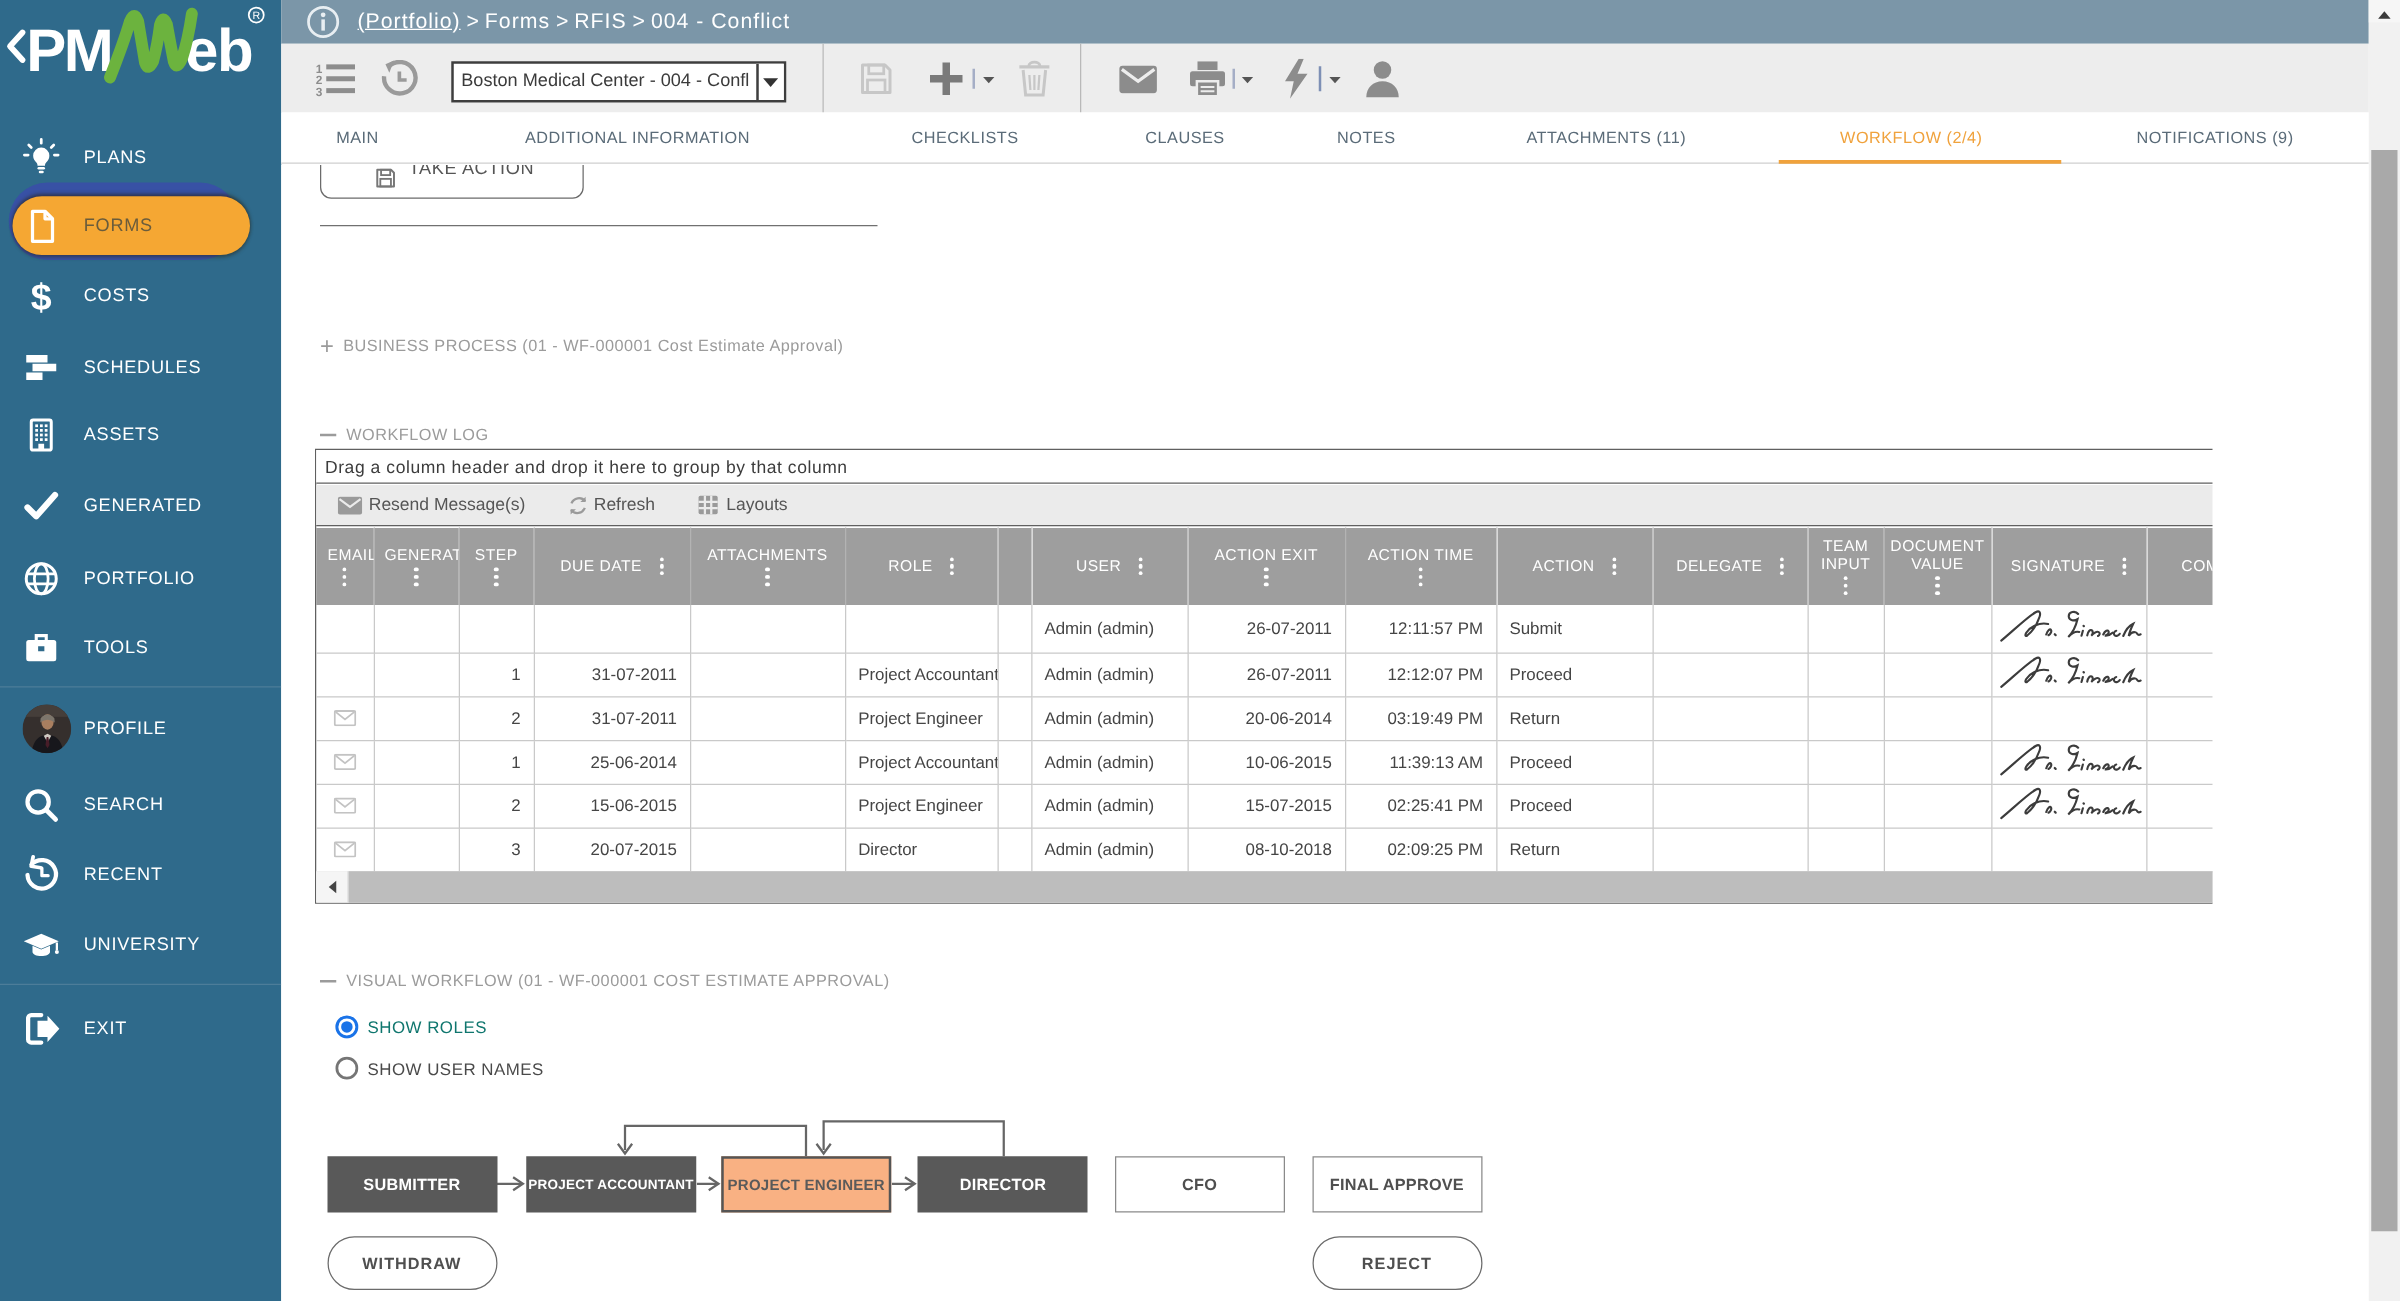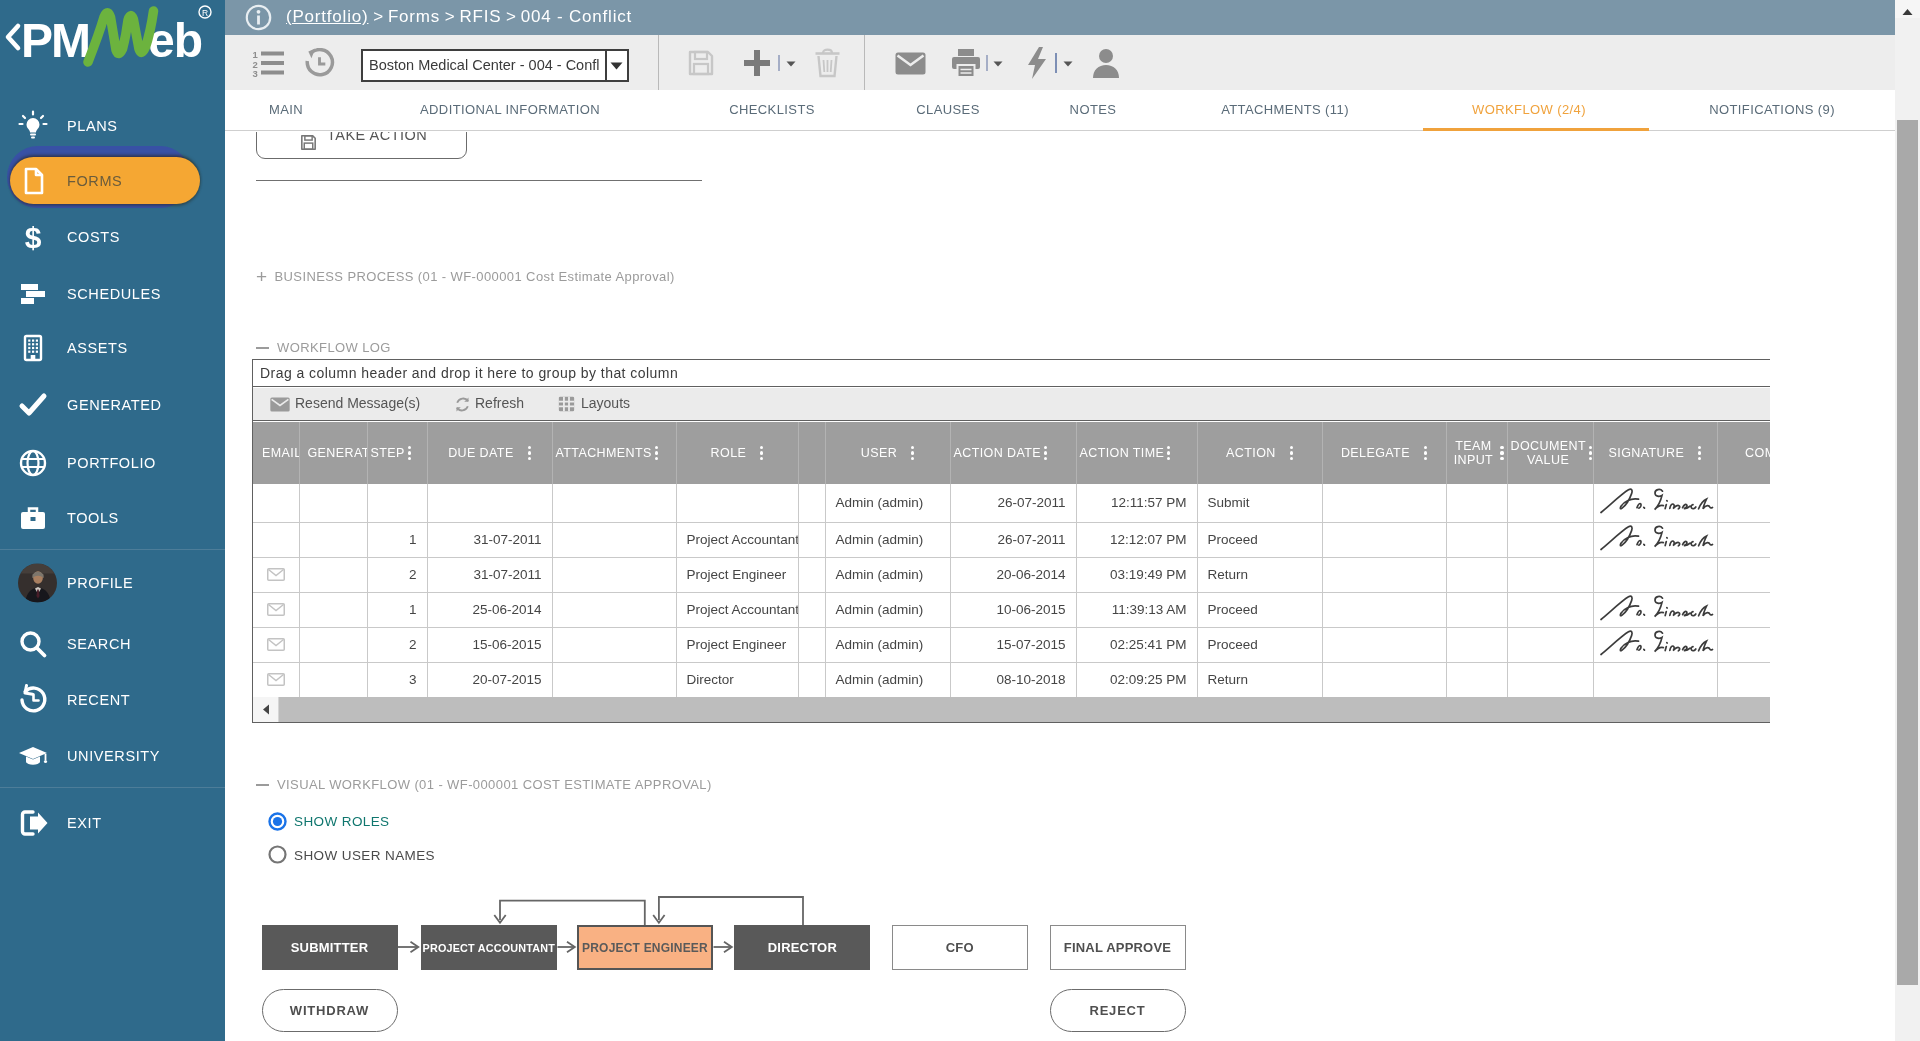--- a/index.html
+++ b/index.html
@@ -39,21 +39,21 @@
   #grid { position:absolute; left:27px; top:227px; width:1616px; height:364px; border:1px solid #606060; }
   #groupbar { position:absolute; left:0; top:0; width:1614px; height:27px; border-bottom:1px solid #606060; background:#fff; font-size:14px; color:#3c3c3c; line-height:26px; padding-left:7px; letter-spacing:0.45px; }
   #gtoolbar { position:absolute; left:0; top:28px; width:1614px; height:33px; background:#ebebeb; border-bottom:1px solid #606060; font-size:14px; color:#555; }
   table#wtable { position:absolute; left:0; top:62px; border-collapse:collapse; table-layout:fixed; width:1614px; }
   #wtable th { background:#9e9e9e; color:#fff; font-weight:normal; font-size:12.5px; letter-spacing:0.4px; border-right:1px solid #b3b3b3; height:62px; vertical-align:middle; text-align:center; padding:0 3px; overflow:hidden; }
   #wtable td { height:35px; border-right:1px solid #c9c9c9; border-bottom:1px solid #c9c9c9; font-size:13.5px; color:#454545; padding:0 10px; white-space:nowrap; overflow:hidden; }
   #hscroll { position:absolute; left:0; top:337px; width:1614px; height:25px; background:#e9e9e9; }
   #wtable td.r { text-align:right; }
   #wtable tr.row1 td { height:38px; }
   #wtable td.sig { padding:0 4px; text-align:center; }
-  .hstack { display:flex; align-items:center; gap:3px; }
+  .hstack { display:flex; flex-direction:column; align-items:center; gap:3px; }
   .hrow { display:flex; flex-direction:row; align-items:center; justify-content:center; gap:14px; }
   .dots { display:flex; flex-direction:column; gap:2.5px; align-items:center; }
   .dots i { width:3.2px; height:3.2px; border-radius:50%; background:#fff; display:block; }
   td .envwrap { display:block; margin:0 auto; width:18px; height:13px; }
   #gtoolbar span { font-size:14px; color:#555; }
 
   
   .wfbox { position:absolute; top:793px; width:136px; height:45px; color:#fff; font-weight:bold; font-size:13px; letter-spacing:0.2px; display:flex; align-items:center; justify-content:center; background:#595959; }
   .wfbox.light { background:#fff; border:1px solid #8a8a8a; color:#4f4f4f; font-weight:bold; }
   .pill { position:absolute; top:857px; width:136px; height:43px; border:1.5px solid #6b6b6b; border-radius:22px; display:flex; align-items:center; justify-content:center; font-size:13px; font-weight:bold; color:#4f4f4f; letter-spacing:0.8px; background:#fff; }
@@ -441,21 +441,21 @@
                 <span>USER</span>
                 <span class="dots">
                   <i></i>
                   <i></i>
                   <i></i>
                 </span>
               </div>
             </th>
         <th>
               <div class="hstack">
-                <span>ACTION DATE</span>
+                <span>ACTION EXIT</span>
                 <span class="dots">
                   <i></i>
                   <i></i>
                   <i></i>
                 </span>
               </div>
             </th>
         <th>
               <div class="hstack">
                 <span>ACTION TIME</span>

